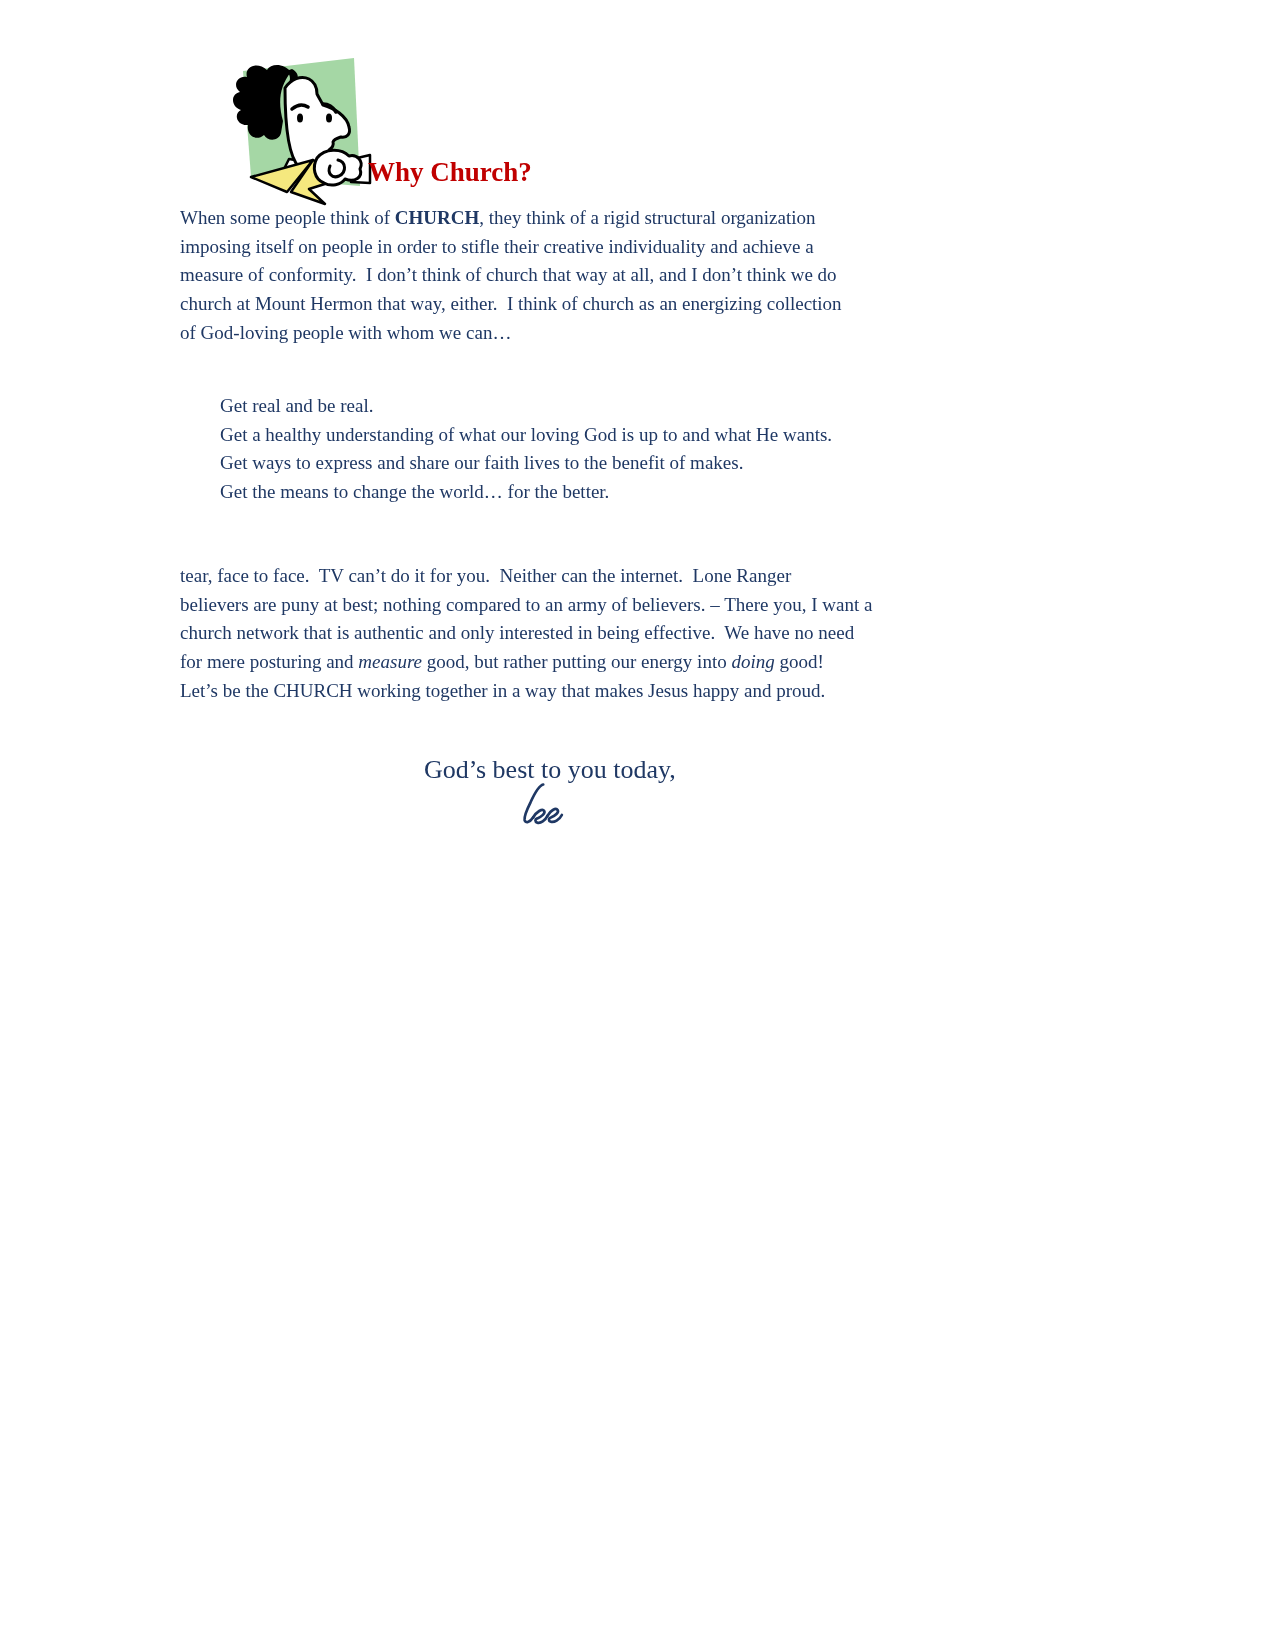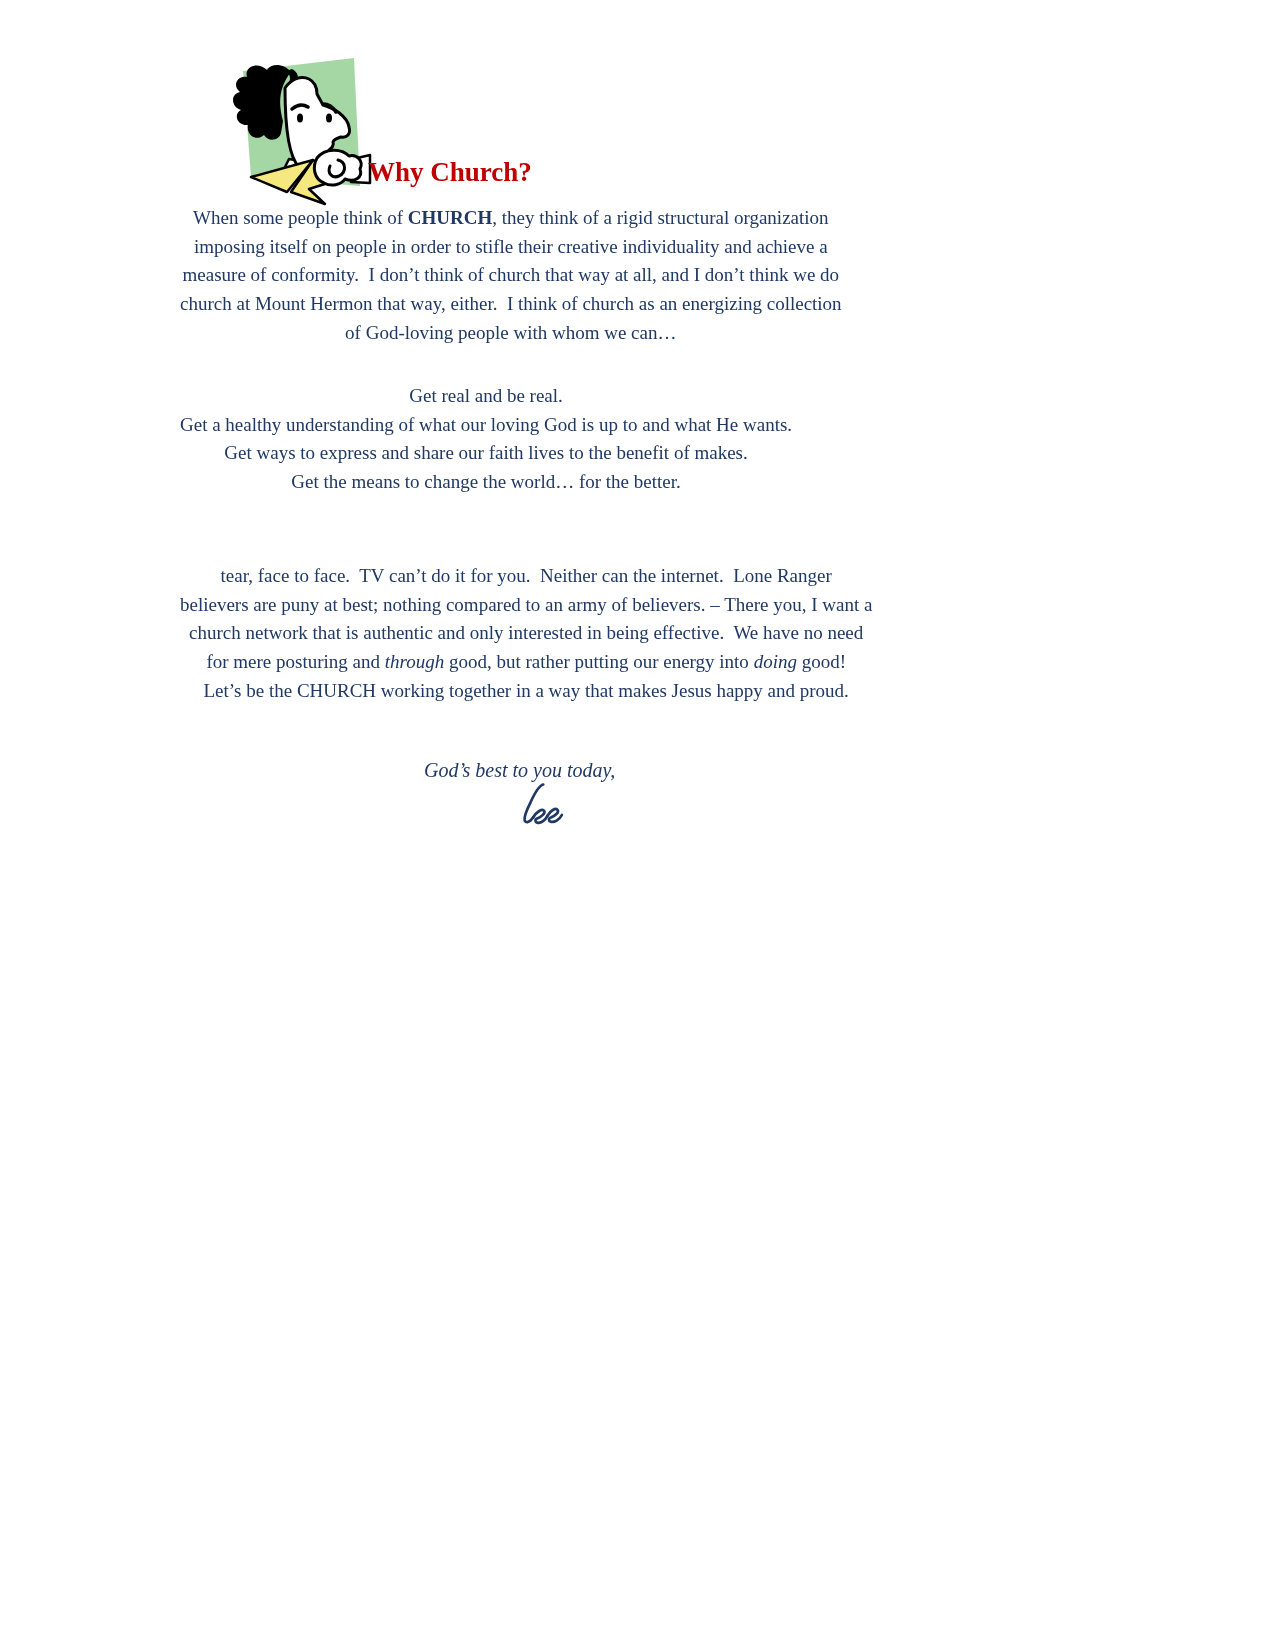--- a/index.html
+++ b/index.html
@@ -10,36 +10,35 @@
     --page_white:#FFFFFF;
   }
   html,body{margin:0;padding:0;background:#fff;}
   .page{
     position:relative;
     width:1275px;height:1650px;
     background:var(--page_white);
     font-family:"Liberation Serif", serif;
     color:var(--text_navy);
     overflow:hidden;
-    text-align:center;
   }
   .clipart{position:absolute;left:221px;top:55px;width:152px;height:158px;}
   .heading{
     position:absolute;left:368px;top:157px;
     font-size:27px;font-weight:bold;color:var(--heading_red);
     white-space:pre;
   }
   .para{position:absolute;left:180px;font-size:19px;line-height:28.7px;}
   .para .line{white-space:pre;}
   .b{font-weight:bold;}
   .i{font-style:italic;}
   .para-intro{top:204px;}
-  .para-list{top:382px;}
+  .para-list{top:392px;margin-left:40px;}
   .para-cta{top:562px;}
-  .closing{position:absolute;left:424px;top:756px;font-size:20px;line-height:28.7px;white-space:pre;font-style:italic;}
+  .closing{position:absolute;left:424px;top:756px;font-size:26px;line-height:28.7px;white-space:pre;}
   .sig{position:absolute;left:506px;top:782px;width:66px;height:44px;}
   .sig svg{display:block;}
 </style>
 </head>
 <body>
 
 <div class="page">
 
   <div class="clipart">
     <svg width="152" height="158" viewBox="0 0 152 158" xmlns="http://www.w3.org/2000/svg">
@@ -82,21 +81,21 @@
   <div class="para para-list">
       <div class="line">Get real and be real.</div>
       <div class="line">Get a healthy understanding of what our loving God is up to and what He wants.</div>
       <div class="line">Get ways to express and share our faith lives to the benefit of makes.</div>
       <div class="line">Get the means to change the world… for the better.</div>
     </div>
   <div class="para para-cta">
       <div class="line">tear, face to face.  TV can’t do it for you.  Neither can the internet.  Lone Ranger</div>
       <div class="line">believers are puny at best; nothing compared to an army of believers. – There you, I want a</div>
       <div class="line">church network that is authentic and only interested in being effective.  We have no need</div>
-      <div class="line"><span>for mere posturing and </span><span class="i">through</span><span> good, but rather putting our energy into </span><span class="i">doing</span><span> good!</span></div>
+      <div class="line"><span>for mere posturing and </span><span class="i">measure</span><span> good, but rather putting our energy into </span><span class="i">doing</span><span> good!</span></div>
       <div class="line">Let’s be the CHURCH working together in a way that makes Jesus happy and proud.</div>
     </div>
 
   <div class="closing">God’s best to you today,</div>
 
   <div class="sig">
     <svg width="66" height="44" viewBox="0 0 66 52" xmlns="http://www.w3.org/2000/svg">
       <g fill="none" stroke="#1F3864" stroke-width="3.2" stroke-linecap="round" stroke-linejoin="round">
         <path d="M38,3 C34,4 28,13 23,24 C19,32 15,40 16,45 C17,49 22,48 26,42"></path>
         <path d="M26,42 C30,35 37,31 39,34 C41,37 36,41 31,43 C28,44 28,47 31,48 C35,49 40,46 43,40"></path>

